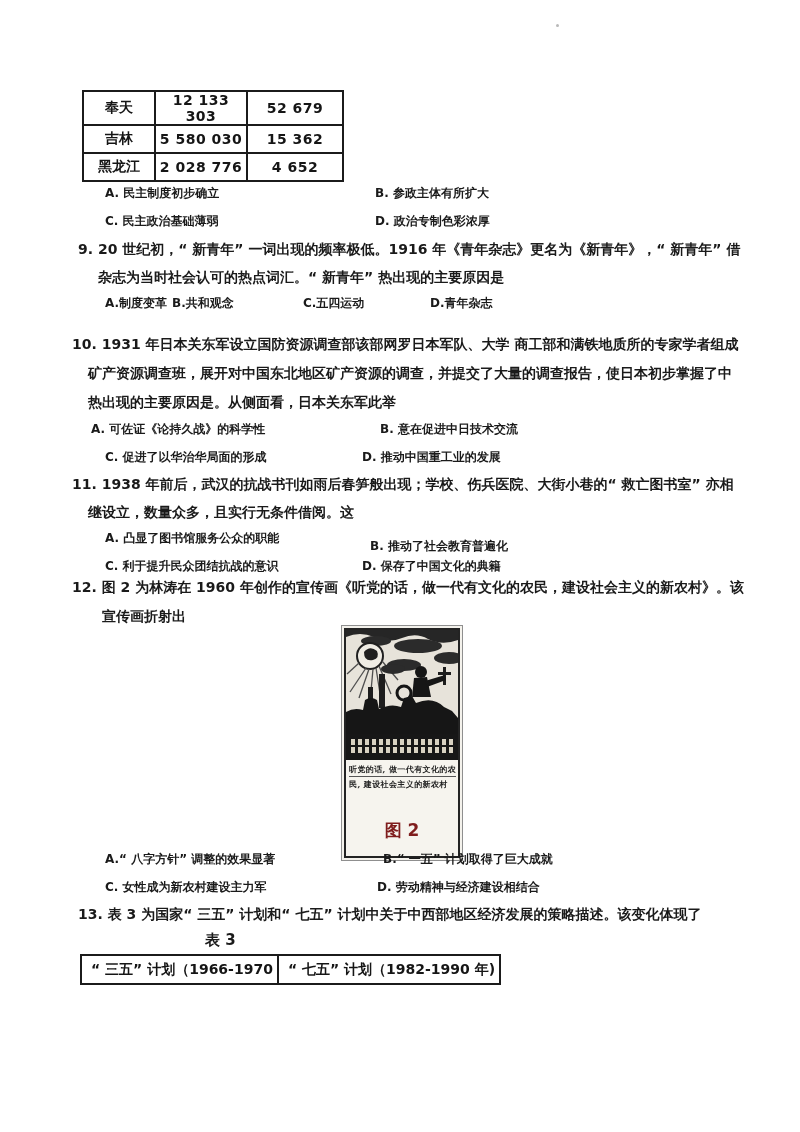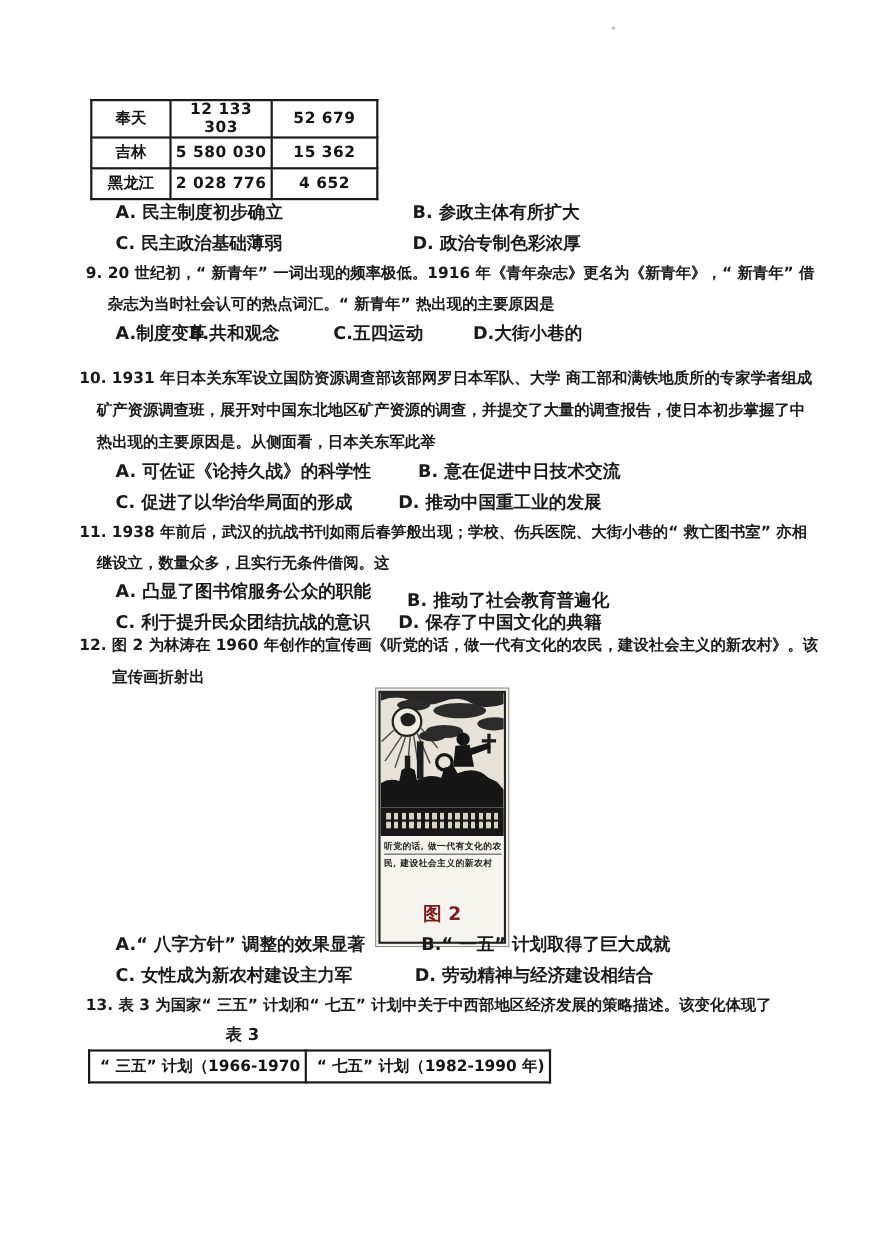--- a/index.html
+++ b/index.html
@@ -1,19 +1,19 @@
 <!DOCTYPE html>
 <html><head>
 <meta charset="utf-8">
 <style>
   html,body{margin:0;padding:0;background:#ffffff;}
   #page{position:relative;width:800px;height:1132px;background:#ffffff;overflow:hidden;
         font-family:"DejaVu Sans","Liberation Sans",sans-serif;color:#1a1a1a;}
   .t{position:absolute;white-space:nowrap;font-weight:bold;font-size:14px;line-height:20px;color:#1a1a1a;}
-  .opt{position:absolute;white-space:nowrap;font-weight:bold;font-size:16px;line-height:20px;color:#1a1a1a;}
+  .opt{position:absolute;white-space:nowrap;font-weight:bold;font-size:12px;line-height:20px;color:#1a1a1a;}
 
   
   table.stats{position:absolute;left:82px;top:90px;border-collapse:collapse;
               font-size:14px;font-weight:bold;color:#151515;}
   table.stats td{border:2px solid #1b1b1b;text-align:center;height:26px;padding:0;}
   table.stats td.c1{width:70px;}
   table.stats td.c2{width:90px;letter-spacing:.5px;}
   table.stats td.c3{width:94px;letter-spacing:.5px;}
 
   
@@ -70,26 +70,26 @@
   <span class="opt" style="left:105px;top:183px">A. 民主制度初步确立</span>
   <span class="opt" style="left:375px;top:183px">B. 参政主体有所扩大</span>
   <span class="opt" style="left:105px;top:211px">C. 民主政治基础薄弱</span>
   <span class="opt" style="left:375px;top:211px">D. 政治专制色彩浓厚</span>
 
   <div class="t" style="left:78px;top:239px">9. 20 世纪初，“ 新青年” 一词出现的频率极低。1916 年《青年杂志》更名为《新青年》，“ 新青年” 借</div>
   <div class="t" style="left:98px;top:267px">杂志为当时社会认可的热点词汇。“ 新青年” 热出现的主要原因是</div>
   <span class="opt" style="left:105px;top:293px">A.制度变革</span>
   <span class="opt" style="left:172px;top:293px">B.共和观念</span>
   <span class="opt" style="left:303px;top:293px">C.五四运动</span>
-  <span class="opt" style="left:430px;top:293px">D.大街小巷的</span>
+  <span class="opt" style="left:430px;top:293px">D.青年杂志</span>
 
   <div class="t" style="left:72px;top:334px">10. 1931 年日本关东军设立国防资源调查部该部网罗日本军队、大学 商工部和满铁地质所的专家学者组成</div>
   <div class="t" style="left:88px;top:363px">矿产资源调查班，展开对中国东北地区矿产资源的调查，并提交了大量的调查报告，使日本初步掌握了中</div>
   <div class="t" style="left:88px;top:392px">热出现的主要原因是。从侧面看，日本关东军此举</div>
-  <span class="opt" style="left:105px;top:419px">A. 可佐证《论持久战》的科学性</span>
+  <span class="opt" style="left:91px;top:419px">A. 可佐证《论持久战》的科学性</span>
   <span class="opt" style="left:380px;top:419px">B. 意在促进中日技术交流</span>
   <span class="opt" style="left:105px;top:447px">C. 促进了以华治华局面的形成</span>
   <span class="opt" style="left:362px;top:447px">D. 推动中国重工业的发展</span>
 
   <div class="t" style="left:72px;top:474px">11. 1938 年前后，武汉的抗战书刊如雨后春笋般出现；学校、伤兵医院、大街小巷的“ 救亡图书室” 亦相</div>
   <div class="t" style="left:88px;top:502px">继设立，数量众多，且实行无条件借阅。这</div>
   <span class="opt" style="left:105px;top:528px">A. 凸显了图书馆服务公众的职能</span>
   <span class="opt" style="left:370px;top:536px">B. 推动了社会教育普遍化</span>
   <span class="opt" style="left:105px;top:556px">C. 利于提升民众团结抗战的意识</span>
   <span class="opt" style="left:362px;top:556px">D. 保存了中国文化的典籍</span>

